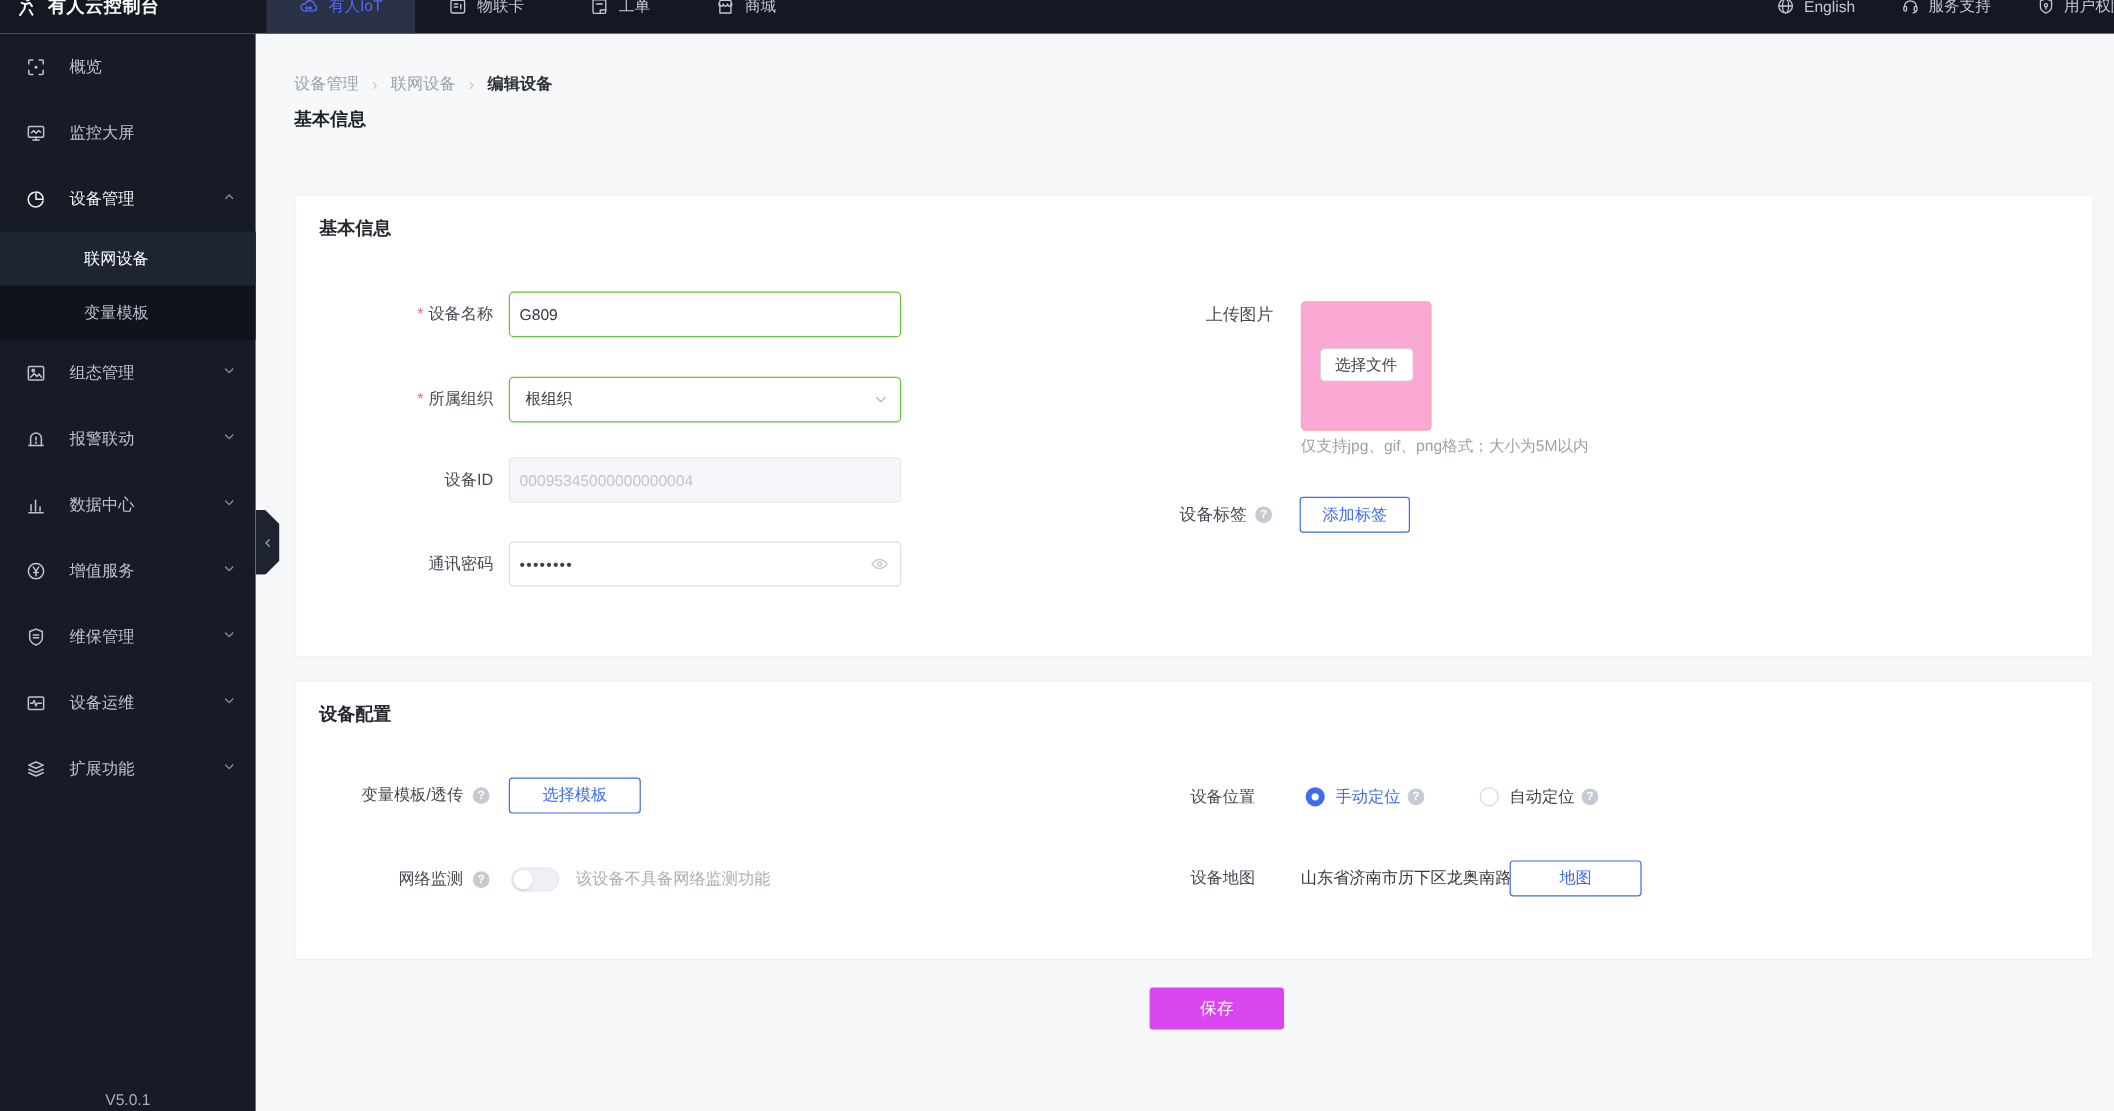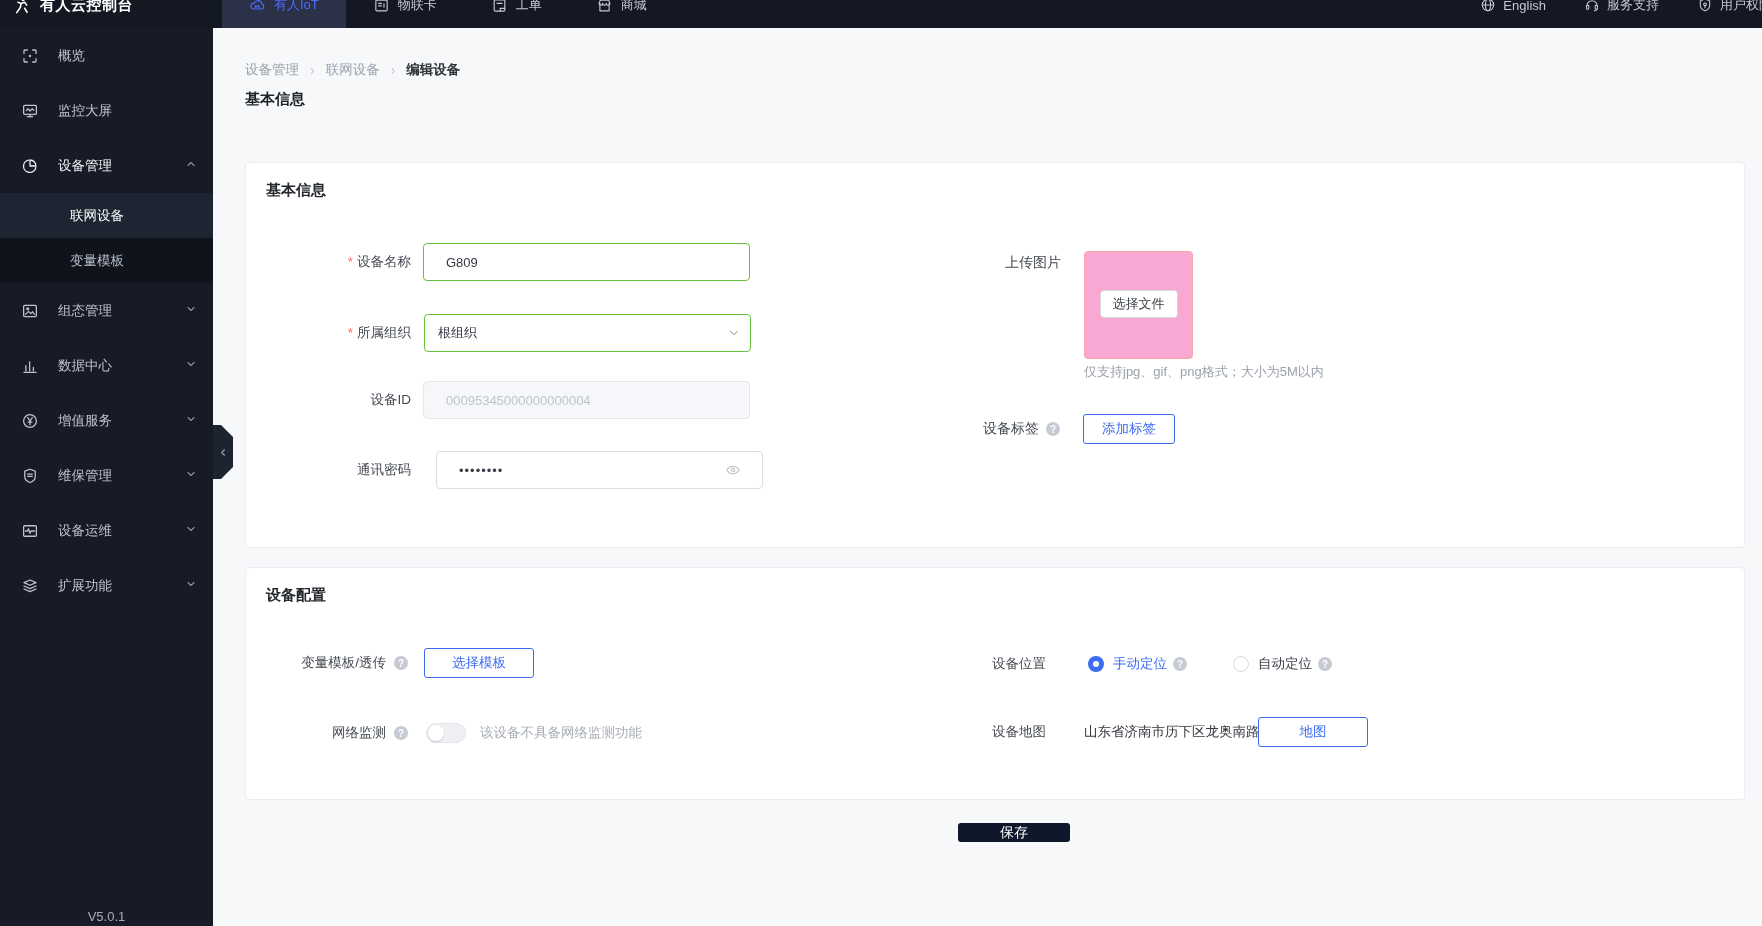--- a/index.html
+++ b/index.html
@@ -48,22 +48,22 @@
 
   .card { position:absolute; left:32px; width:1500px; background:#ffffff; border:1px solid #ebedf2; border-radius:4px; }
   .card1 { top:134px; height:386px; }
   .card2 { top:539px; height:233px; }
   .card-title { position:absolute; left:20px; top:18px; font-size:15px; font-weight:bold; color:#25282e; }
 
   .frow { position:absolute; display:flex; align-items:center; }
   .flabel { width:165px; text-align:right; font-size:13.5px; color:#454a52; white-space:nowrap; flex:none; }
   .req { color:#f56c6c; margin-right:4px; font-size:13.5px; }
   .fctrl { margin-left:13px; }
-  .tinput { width:327px; height:38px; border:1px solid #dcdfe6; border-radius:4px; padding:0 22px; font-size:13px; color:#333842;
-    font-family:"Liberation Sans","DejaVu Sans",sans-serif; background:#fff; outline:none;margin-left:12px; }
+  .tinput { width:327px; height:38px; border:1px solid #dcdfe6; border-radius:4px; padding:0 8px; font-size:13px; color:#333842;
+    font-family:"Liberation Sans","DejaVu Sans",sans-serif; background:#fff; outline:none; }
   .tinput.green { border-color:#67c23a; }
   .selectbox { position:relative; width:327px; height:38px; border:1px solid #67c23a; border-radius:4px; background:#fff;
     display:flex; align-items:center; padding:0 30px 0 13px; font-size:13px; color:#333842; cursor:pointer; }
   .select-arrow { position:absolute; right:9px; top:11px; color:#b4bac4; }
   .tinput.disabled { background:#f5f7fa; border-color:#e4e7ed; color:#c0c4cc; }
   .pwdwrap { position:relative; width:327px; }
   .pwd { letter-spacing:1px; color:#3a3f48; width:327px; }
   .eye { position:absolute; right:10px; top:11px; color:#c0c4cc; cursor:pointer; }
 
   .rlabel { font-size:14px; color:#454a52; white-space:nowrap; }
@@ -88,21 +88,21 @@
   .radio { width:16px; height:16px; border-radius:50%; flex:none; cursor:pointer; position:relative; }
   .radio.on { background:#3d6bf2; }
   .radio.on::after { content:""; position:absolute; left:5px; top:5px; width:6px; height:6px; border-radius:50%; background:#fff; }
   .radio.off { background:#fff; border:1px solid #d4d8df; }
   .radio-label { margin-left:9px; font-size:13.5px; white-space:nowrap; }
   .radio-label.sel { color:#3d6bf2; }
   .radio-label.unsel { color:#3c414a; }
 
   .addr { margin-left:38px; font-size:13.5px; color:#33373e; white-space:nowrap; }
 
-  .save-btn { position:absolute; left:745px; top:795px; width:112px; height:19px; background:#0f172a; color:#fff; border:none;
+  .save-btn { position:absolute; left:745px; top:795px; width:112px; height:35px; background:#d946ef; color:#fff; border:none;
     border-radius:3px; font-size:14px; cursor:pointer; font-family:"Liberation Sans","DejaVu Sans",sans-serif; }
 </style>
 </head>
 <body>
 
 <div class="stage">
 
   <div class="topbar">
     <div class="topbar-inner">
       <div class="tb-logo">
@@ -255,20 +255,36 @@
         </svg>
       </span>
       <span class="sb-label">组态管理</span>
       <span class="chev">
         <svg width="12" height="12" viewBox="0 0 24 24" fill="none" stroke="currentColor" stroke-width="2.2" stroke-linecap="round" stroke-linejoin="round">
             <polyline points="6 9 12 15 18 9"></polyline>
           </svg>
       </span>
     </div>
 
+    <div class="sb-item">
+      <span class="icon">
+        <svg width="18" height="18" viewBox="0 0 24 24" fill="none" stroke="currentColor" stroke-width="1.7" stroke-linecap="round" stroke-linejoin="round">
+          <path d="M6 19v-8a6 6 0 0 1 12 0v8"></path>
+            <path d="M4 19h16"></path>
+            <path d="M12 9.5v3.5"></path>
+            <circle cx="12" cy="15.8" r="0.5" fill="currentColor"></circle>
+        </svg>
+      </span>
+      <span class="sb-label">报警联动</span>
+      <span class="chev">
+        <svg width="12" height="12" viewBox="0 0 24 24" fill="none" stroke="currentColor" stroke-width="2.2" stroke-linecap="round" stroke-linejoin="round">
+            <polyline points="6 9 12 15 18 9"></polyline>
+          </svg>
+      </span>
+    </div>
 
     <div class="sb-item">
       <span class="icon">
         <svg width="18" height="18" viewBox="0 0 24 24" fill="none" stroke="currentColor" stroke-width="1.7" stroke-linecap="round">
           <path d="M6.5 18.5v-7"></path>
             <path d="M11.5 18.5V6.5"></path>
             <path d="M16.5 18.5v-4.5"></path>
             <path d="M4 20.5h16"></path>
         </svg>
       </span>

